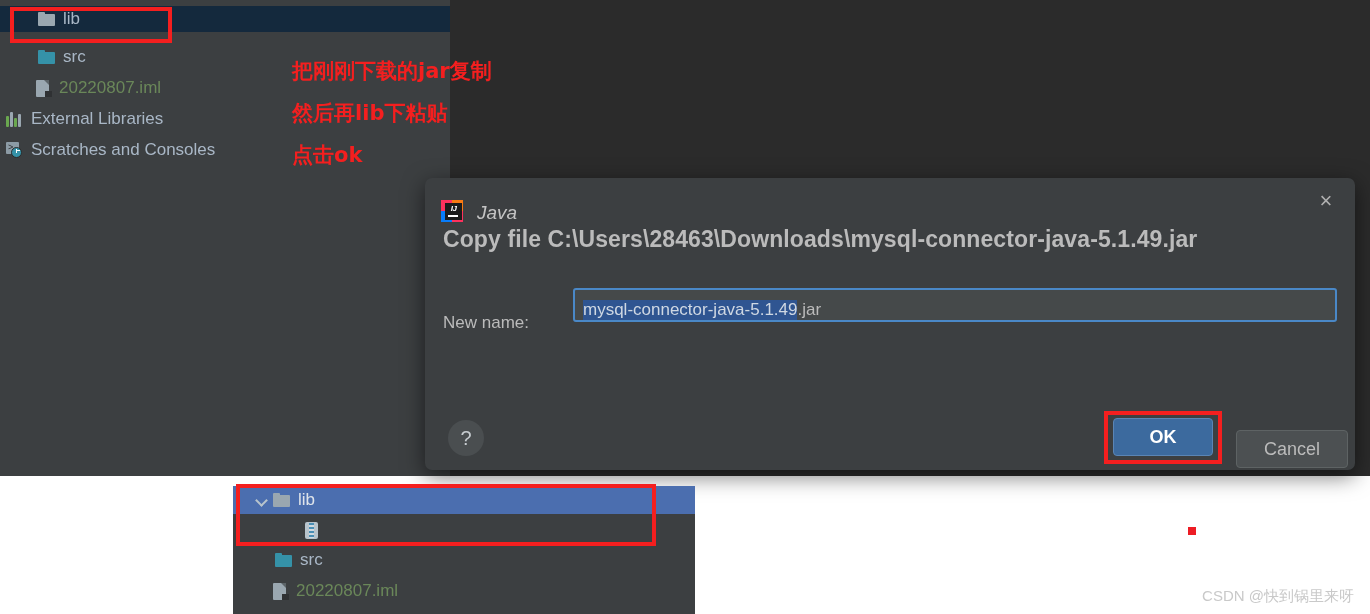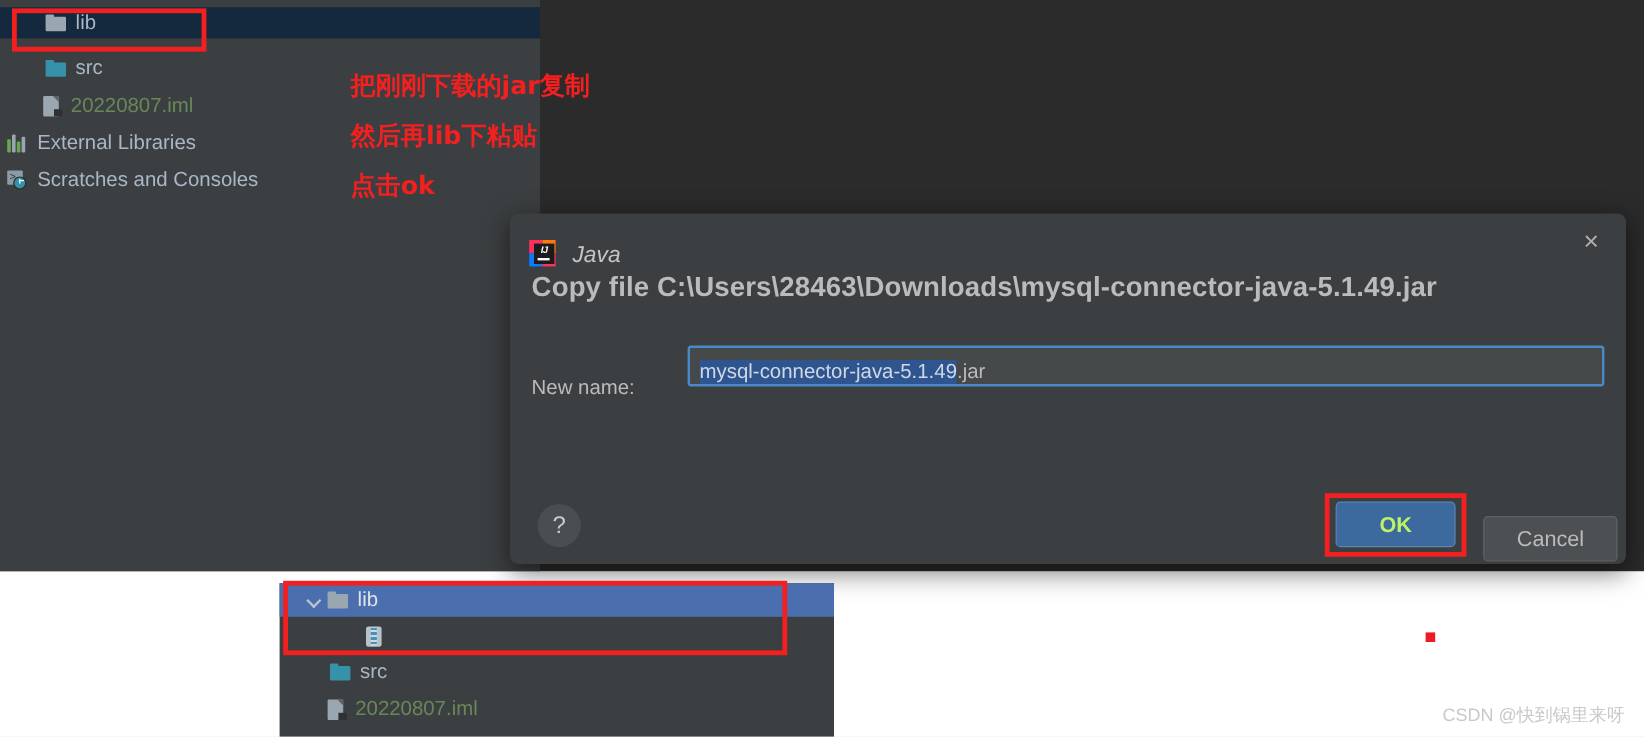--- a/index.html
+++ b/index.html
@@ -377,21 +377,21 @@
     font-size: 18px;
     text-align: center;
     line-height: 36px;
     cursor: pointer;
   }
   .btn-ok {
     left: 1113px; top: 418px;
     width: 100px;
     background: #3c6a9e;
     border: 1px solid #5a85b5;
-    color: #bef264;
+    color: #ffffff;
     font-weight: 700;
   }
   .btn-cancel {
     left: 1236px; top: 418px;
     width: 112px;
     background: #4c5052;
     border: 1px solid #5e6364;
     color: #bbbbbb;
   }
 

